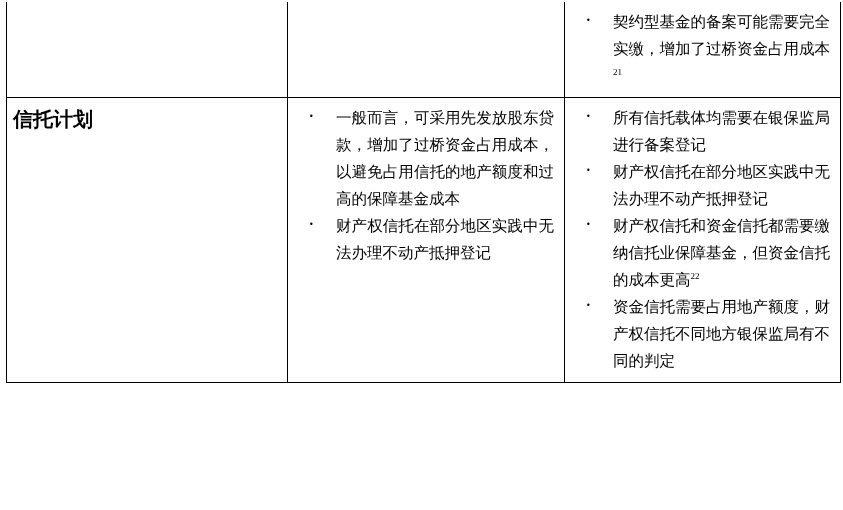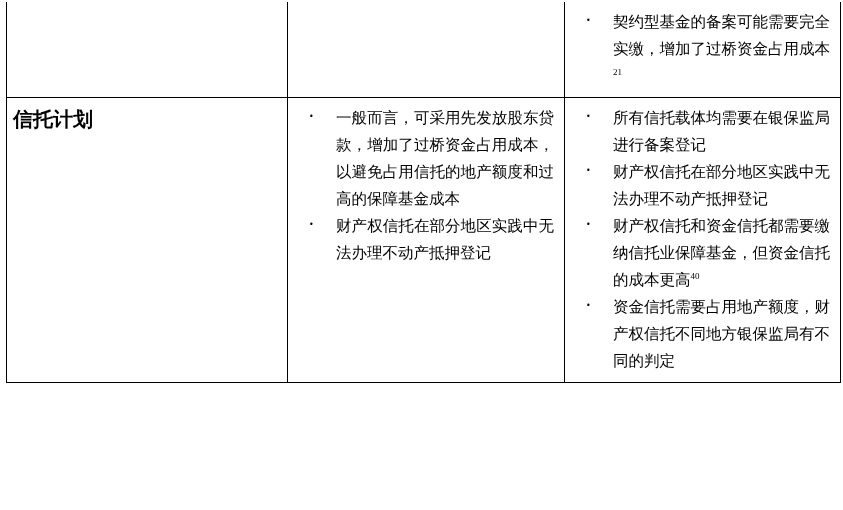--- a/index.html
+++ b/index.html
@@ -120,21 +120,21 @@
               <li><span>一般而言，可采用先发放股东贷款，增加了过桥资金占用成本，以避免占用信托的地产额度和过高的保障基金成本</span></li>
               <li><span>财产权信托在部分地区实践中无法办理不动产抵押登记</span></li>
             </ul>
           </div>
         </td>
         <td>
           <div class="cell-inner">
             <ul class="bullets">
               <li><span>所有信托载体均需要在银保监局进行备案登记</span></li>
               <li><span>财产权信托在部分地区实践中无法办理不动产抵押登记</span></li>
-              <li><span>财产权信托和资金信托都需要缴纳信托业保障基金，但资金信托的成本更高</span><sup>40</sup></li>
+              <li><span>财产权信托和资金信托都需要缴纳信托业保障基金，但资金信托的成本更高</span><sup>22</sup></li>
               <li><span>资金信托需要占用地产额度，财产权信托不同地方银保监局有不同的判定</span></li>
             </ul>
           </div>
         </td>
       </tr>
     </tbody>
   </table>
 </div>
 
 </body></html>

